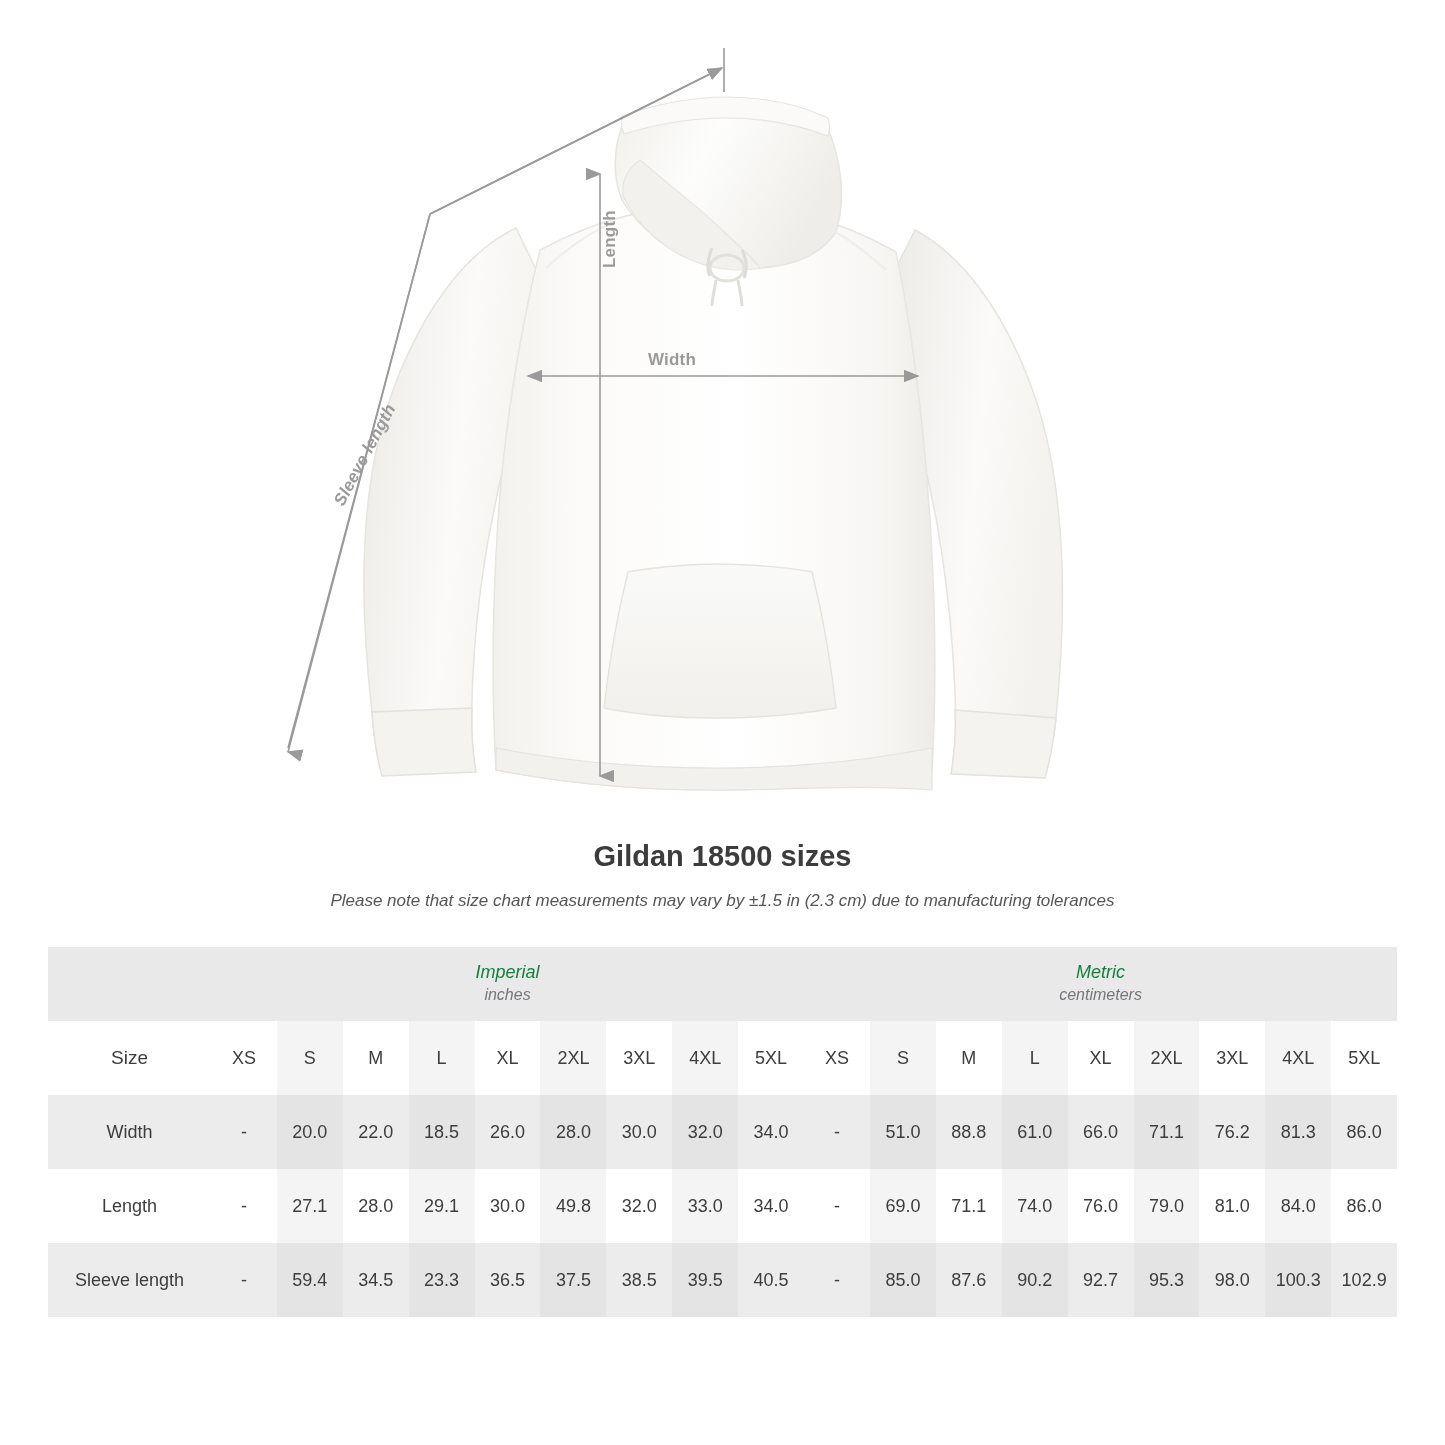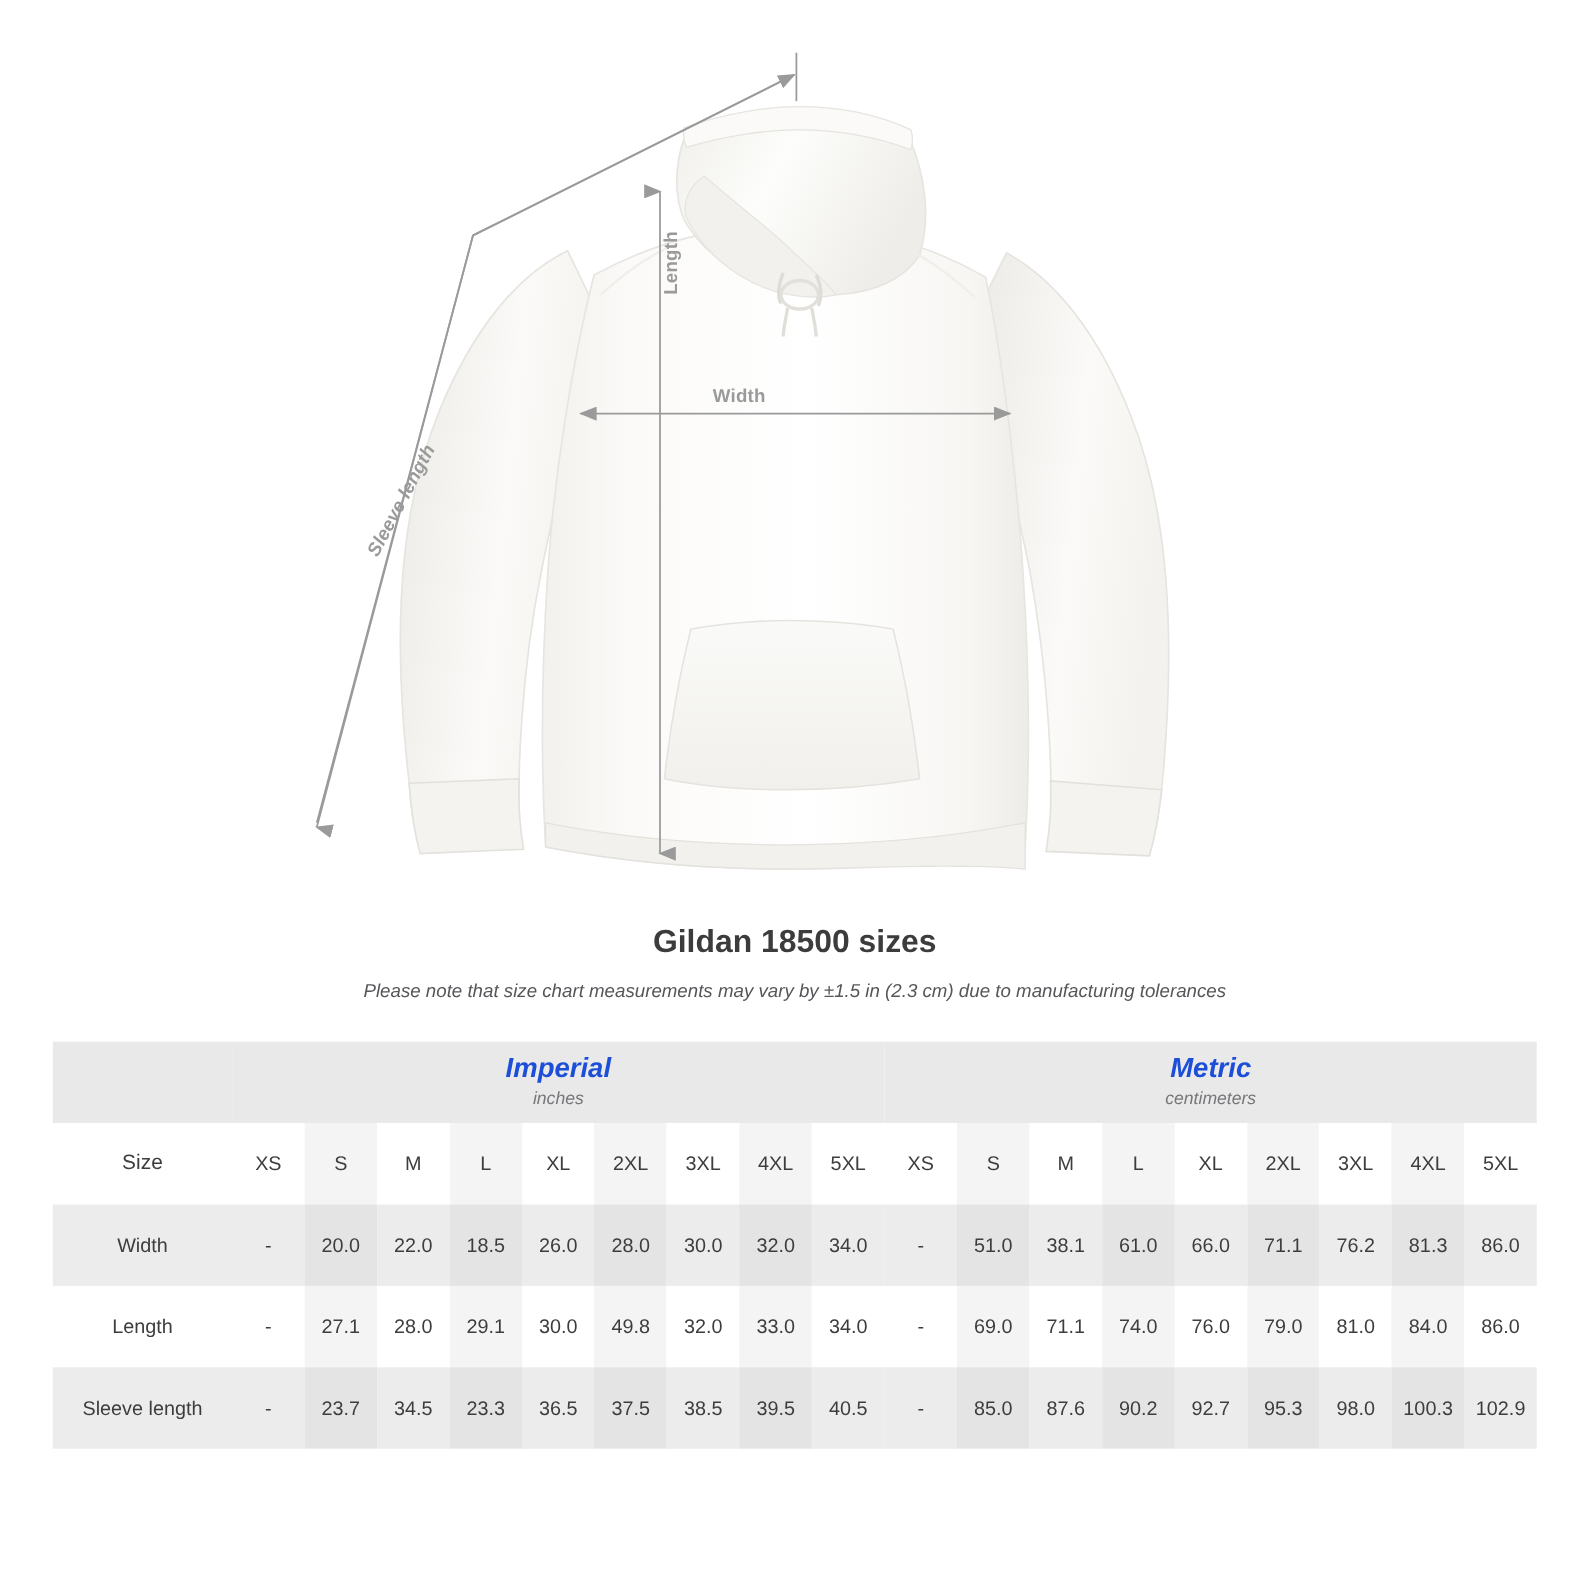--- a/index.html
+++ b/index.html
@@ -98,24 +98,24 @@
     padding: 0;
     height: 74px;
     vertical-align: middle;
   }
   
   .unit-row td {
     background: #e9e9e9;
     height: 110px;
   }
   .unit-name {
-    font-size: 25px;
+    font-size: 18px;
     font-style: italic;
-    font-weight: bold;
-    color: #1d4ed8;
+    font-weight: normal;
+    color: #15803d;
     line-height: 1.25;
   }
   .unit-sub {
     font-size: 16px;
     font-style: italic;
     color: #77777b;
     line-height: 1.5;
   }
 
   
@@ -313,21 +313,21 @@
             <td class="alt">20.0</td>
             <td>22.0</td>
             <td class="alt">18.5</td>
             <td>26.0</td>
             <td class="alt">28.0</td>
             <td>30.0</td>
             <td class="alt">32.0</td>
             <td>34.0</td>
             <td>-</td>
             <td class="alt">51.0</td>
-            <td>38.1</td>
+            <td>88.8</td>
             <td class="alt">61.0</td>
             <td>66.0</td>
             <td class="alt">71.1</td>
             <td>76.2</td>
             <td class="alt">81.3</td>
             <td>86.0</td>
           </tr>
           <tr class="data-row">
             <td class="rowlabel">Length</td>
             <td>-</td>
@@ -345,21 +345,21 @@
             <td class="alt">74.0</td>
             <td>76.0</td>
             <td class="alt">79.0</td>
             <td>81.0</td>
             <td class="alt">84.0</td>
             <td>86.0</td>
           </tr>
           <tr class="data-row shaded">
             <td class="rowlabel">Sleeve length</td>
             <td>-</td>
-            <td class="alt">23.7</td>
+            <td class="alt">59.4</td>
             <td>34.5</td>
             <td class="alt">23.3</td>
             <td>36.5</td>
             <td class="alt">37.5</td>
             <td>38.5</td>
             <td class="alt">39.5</td>
             <td>40.5</td>
             <td>-</td>
             <td class="alt">85.0</td>
             <td>87.6</td>

